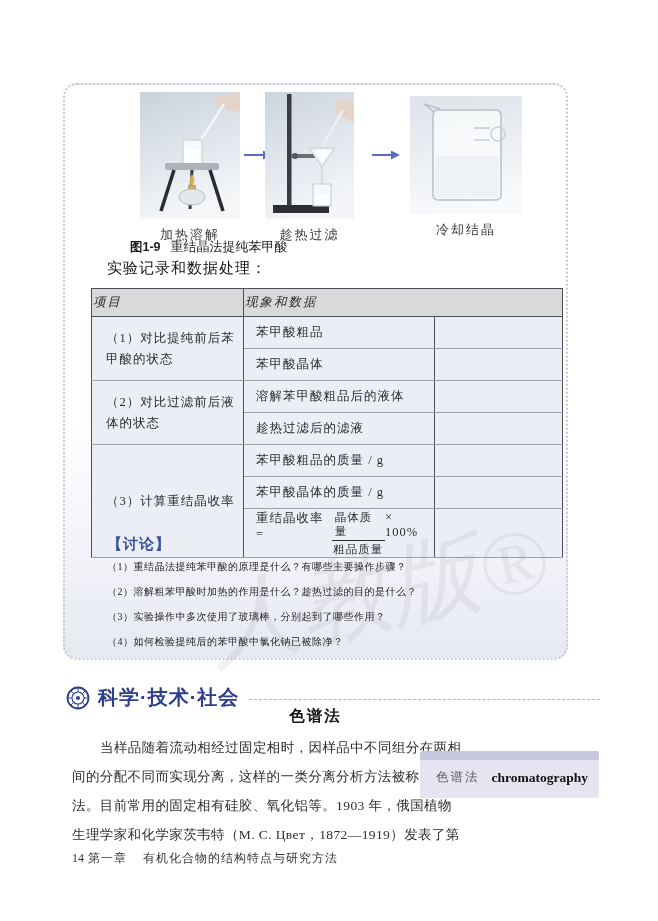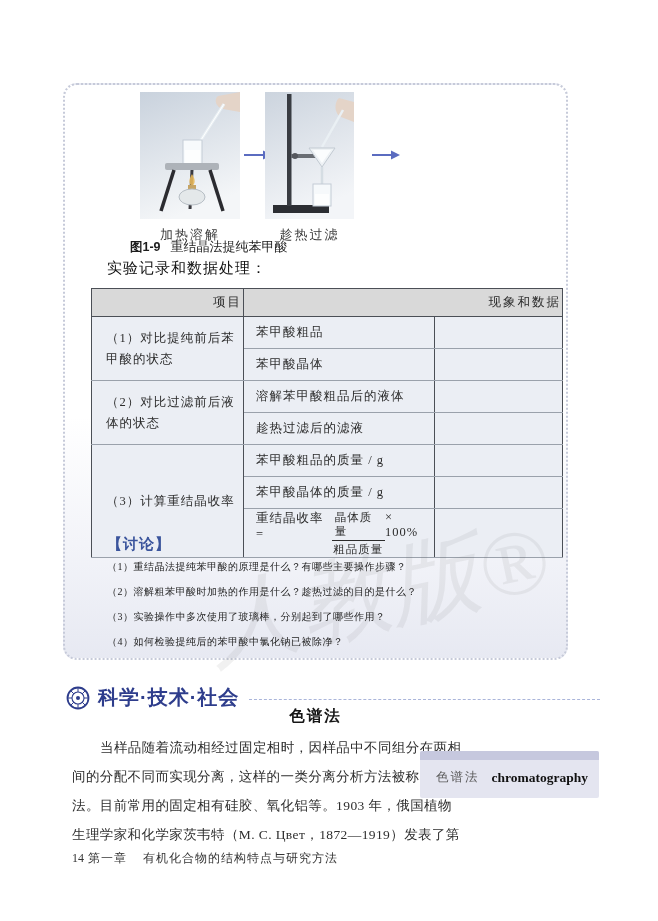--- a/index.html
+++ b/index.html
@@ -19,21 +19,21 @@
   .fig-caption{position:absolute;left:65px;top:153px;font-size:13px;color:#1c1c1c;}
   .fig-caption .lbl{font-family:"Liberation Sans","DejaVu Sans",sans-serif;font-weight:bold;
     font-size:12.5px;margin-right:10px;}
 
   .lead{position:absolute;left:42px;top:174px;font-size:15px;color:#111;letter-spacing:1px;}
 
   
   .data-table{position:absolute;left:26px;top:203px;width:471px;border-collapse:collapse;
     font-size:12.5px;color:#2b2b2b;table-layout:fixed;border:1.6px solid #4b4f56;}
   .data-table th{background:#d9d9d9;border:1px solid #4b4f56;border-bottom:1.4px solid #4b4f56;
-    height:25px;font-weight:normal;letter-spacing:2px;text-align:right;}
+    height:25px;font-weight:normal;letter-spacing:2px;text-align:left;font-style:italic;}
   .data-table td{background:#ebeef4;border-left:1px solid #4b4f56;border-right:1px solid #4b4f56;
     border-top:1px solid #9aa1ab;border-bottom:1px solid #9aa1ab;height:29px;padding:1px 6px 1px 12px;}
   .data-table tr.grp-start td{border-top:1.5px solid #4b4f56;margin-top:37px;}
   .data-table td.item-cell{padding-left:14px;line-height:1.65;letter-spacing:1px;}
   .data-table td.blank{padding:0;}
   .data-table td.sub{letter-spacing:1px;}
   .data-table tr.formula-row td{height:42px;}
   .formula-wrap{display:flex;align-items:flex-start;font-size:12.5px;}
   .frac{display:inline-flex;flex-direction:column;align-items:center;line-height:1.25;font-size:11.5px;}
   .frac .num{border-bottom:1px solid #2b2b2b;padding:0 3px 1px;}
@@ -141,20 +141,38 @@
       <figcaption>趁热过滤</figcaption>
     </figure>
 
     <div class="arrow" style="left:307px;top:62px;">
       <svg width="28" height="12" viewBox="0 0 28 12">
         <line x1="0" y1="6" x2="19" y2="6" stroke="#5b6cc0" stroke-width="2"></line>
         <path d="M19,1.5 L28,6 L19,10.5 Z" fill="#5b6cc0"></path>
       </svg>
     </div>
 
+    <figure class="photo" style="left:345px;top:11px;">
+      <svg width="112" height="118" viewBox="0 0 112 118">
+        <defs>
+          <linearGradient id="pbg3" x1="0" y1="0" x2="0.2" y2="1">
+            <stop offset="0" stop-color="#dde3ea"></stop>
+              <stop offset="1" stop-color="#f8f9fb"></stop>
+          </linearGradient>
+        </defs>
+        <rect width="112" height="118" fill="url(#pbg3)"></rect>
+        <path d="M24,16 L14,8 L30,13" fill="none" stroke="#b6bfc9" stroke-width="1.5"></path>
+        <rect x="23" y="14" width="68" height="90" rx="5" fill="#fcfdfe" fill-opacity="0.7" stroke="#b6bfc9" stroke-width="1.5"></rect>
+        <rect x="25" y="60" width="64" height="42" rx="4" fill="#eef2f6"></rect>
+        <line x1="64" y1="32" x2="80" y2="32" stroke="#c2cad2" stroke-width="1.5"></line>
+        <line x1="64" y1="44" x2="80" y2="44" stroke="#c9d1d8" stroke-width="1.5"></line>
+        <circle cx="88" cy="38" r="7" fill="none" stroke="#c9d1d8" stroke-width="1.5"></circle>
+      </svg>
+      <figcaption>冷却结晶</figcaption>
+    </figure>
 
     <div class="fig-caption">
       <span class="lbl">图1-9</span><span>重结晶法提纯苯甲酸</span>
     </div>
 
     <div class="lead">实验记录和数据处理：</div>
 
     <table class="data-table">
       <colgroup>
           <col style="width:152px">

